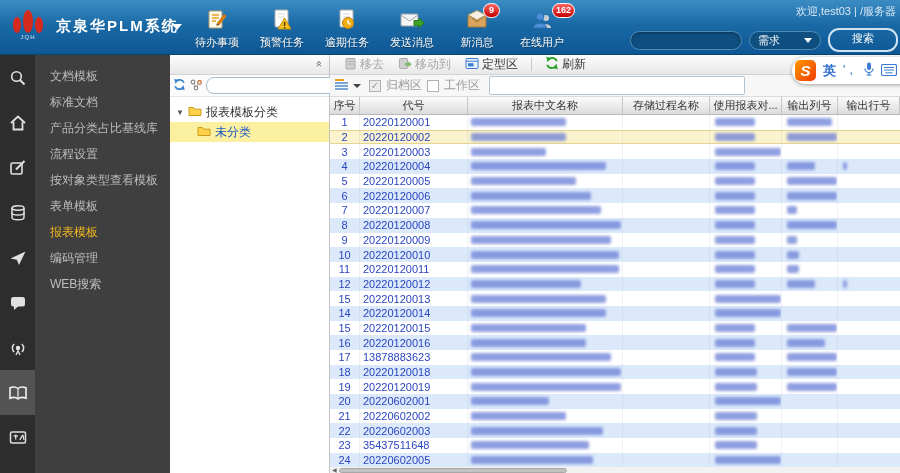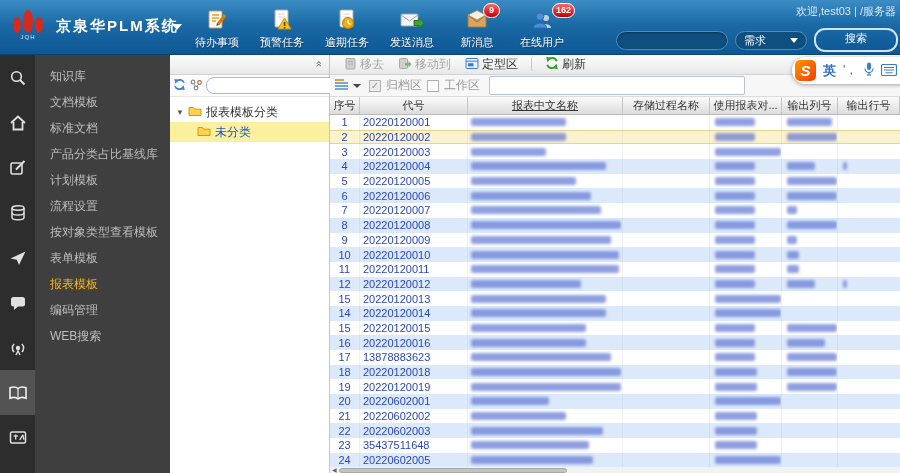--- a/index.html
+++ b/index.html
@@ -32,21 +32,21 @@
 
   .welcome{position:absolute;top:4px;right:4px;color:#d7e7f4;font-size:11px;}
   .searchrow{position:absolute;top:28px;right:2px;display:flex;align-items:center;gap:7px;}
   .searchbox{width:112px;height:19px;border-radius:10px;background:#0f4f80;border:1px solid #4d8cb8;
              box-shadow:inset 0 1px 3px rgba(0,0,0,.35);color:#fff;font-size:11px;padding:0 8px;box-sizing:border-box;outline:none;}
   .searchsel{width:72px;height:19px;border-radius:10px;background:#0f4f80;border:1px solid #4d8cb8;
              display:flex;align-items:center;justify-content:space-between;padding:0 8px;box-sizing:border-box;
              color:#fff;font-size:11px;cursor:pointer;}
   .searchsel .sel-caret{width:0;height:0;border-left:4px solid transparent;border-right:4px solid transparent;border-top:5px solid #fff;}
   .searchbtn{min-width:42px;height:20px;border-radius:11px;border:2px solid #cfe3f2;background:transparent;
-             color:#fff;font-size:11px;line-height:17px;text-align:center;cursor:pointer;padding:0 19px;}
+             color:#fff;font-size:11px;line-height:17px;text-align:center;cursor:pointer;padding:0 12px;}
 
   
   .rail{position:absolute;top:55px;left:0;width:35px;height:418px;background:#2d2d2d;}
   .rail-item{height:45px;display:flex;align-items:center;justify-content:center;cursor:pointer;}
   .rail-item.active{background:#535353;}
   .rail-item svg{display:block;}
 
   
   .menu{position:absolute;top:55px;left:35px;width:135px;height:418px;background:#3f3f3f;}
   .menu ul{list-style:none;margin:0;padding:8px 0 0 0;}
@@ -304,29 +304,27 @@
             <line x1="6.7" y1="4.5" x2="6.7" y2="9.5" stroke="#e0e0e0" stroke-width="1.3"></line>
             <line x1="10.8" y1="9.8" x2="13.8" y2="4.8" stroke="#e0e0e0" stroke-width="1.3"></line>
             <line x1="13.8" y1="4.8" x2="15" y2="9.8" stroke="#e0e0e0" stroke-width="1.3"></line>
           </svg>
         </span>
     </div>
   </div>
 
   <div class="menu">
     <ul>
-    <li>知识库</li>
 
     <li>文档模板</li>
 
     <li>标准文档</li>
 
     <li>产品分类占比基线库</li>
 
-    <li>计划模板</li>
 
     <li>流程设置</li>
 
     <li>按对象类型查看模板</li>
 
     <li>表单模板</li>
 
     <li class="active">报表模板</li>
 
     <li>编码管理</li>
@@ -428,21 +426,21 @@
       <span class="cbx checked">✓</span>
       <span>归档区</span>
       <span class="cbx"></span>
       <span>工作区</span>
       <input class="filter-input" type="text" value="" style="">
     </div>
 
     <div class="grid-header">
         <div class="hcell" style="width: 30px;">序号</div>
         <div class="hcell" style="width: 108px;">代号</div>
-        <div class="hcell" style="width: 155px; text-decoration: underline;">报表中文名称</div>
+        <div class="hcell" style="width: 155px;">报表中文名称</div>
         <div class="hcell" style="width: 87px;">存储过程名称</div>
         <div class="hcell" style="width: 72px;">使用报表对...</div>
         <div class="hcell" style="width: 56px;">输出列号</div>
         <div class="hcell" style="width: 62px;">输出行号</div>
       </div>
     <div class="grid-body">
     <div class="trow">
       <div class="c seq">1</div>
       <div class="c code">20220120001</div>
       <div class="c name">

